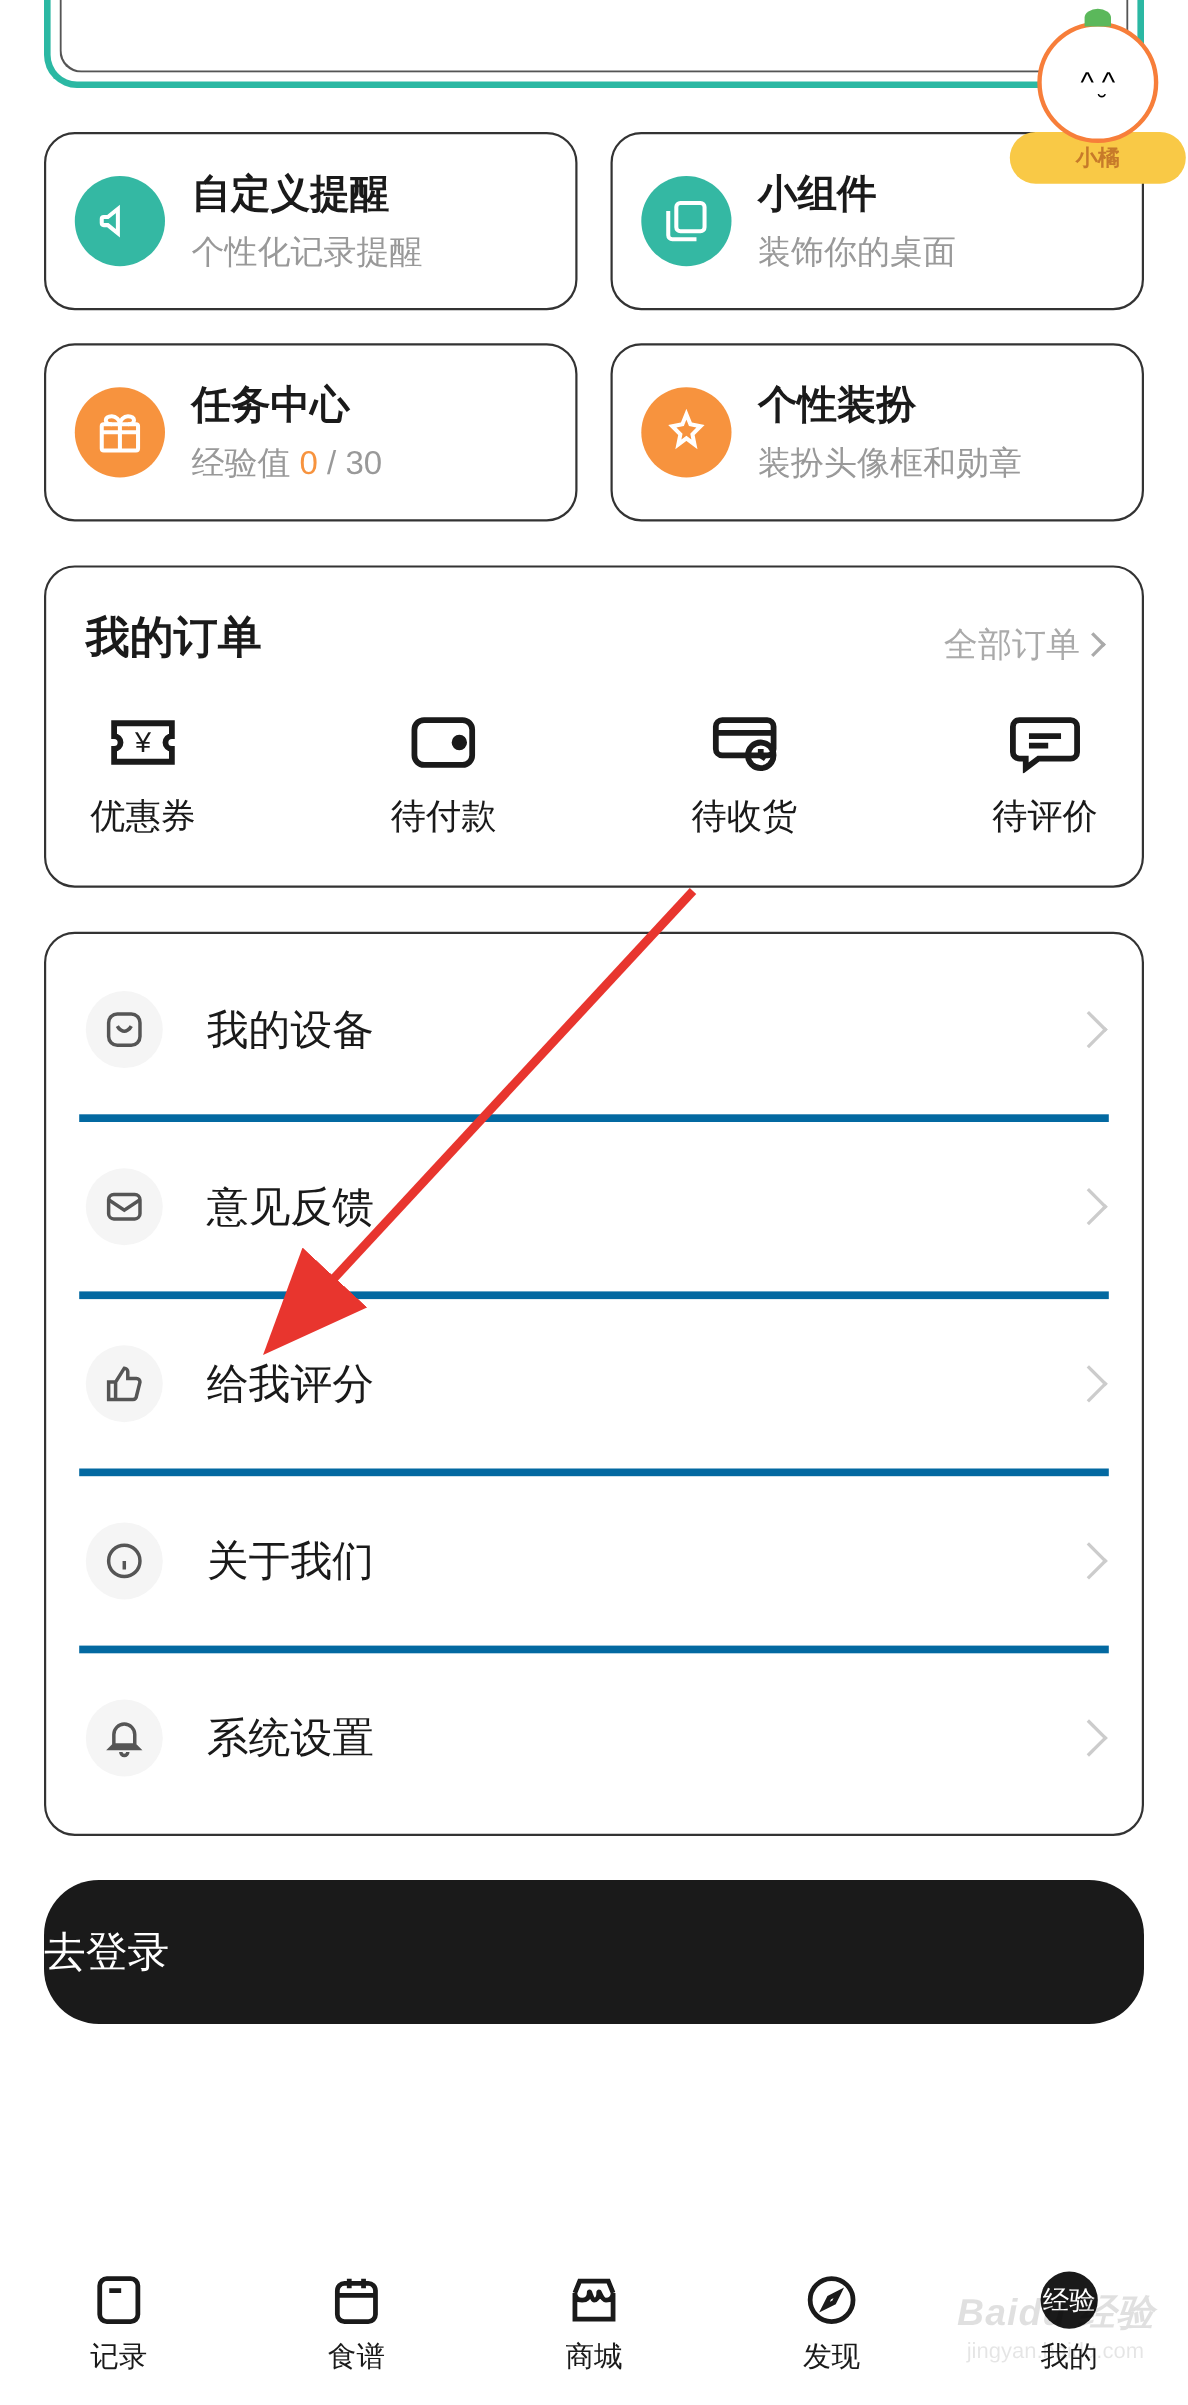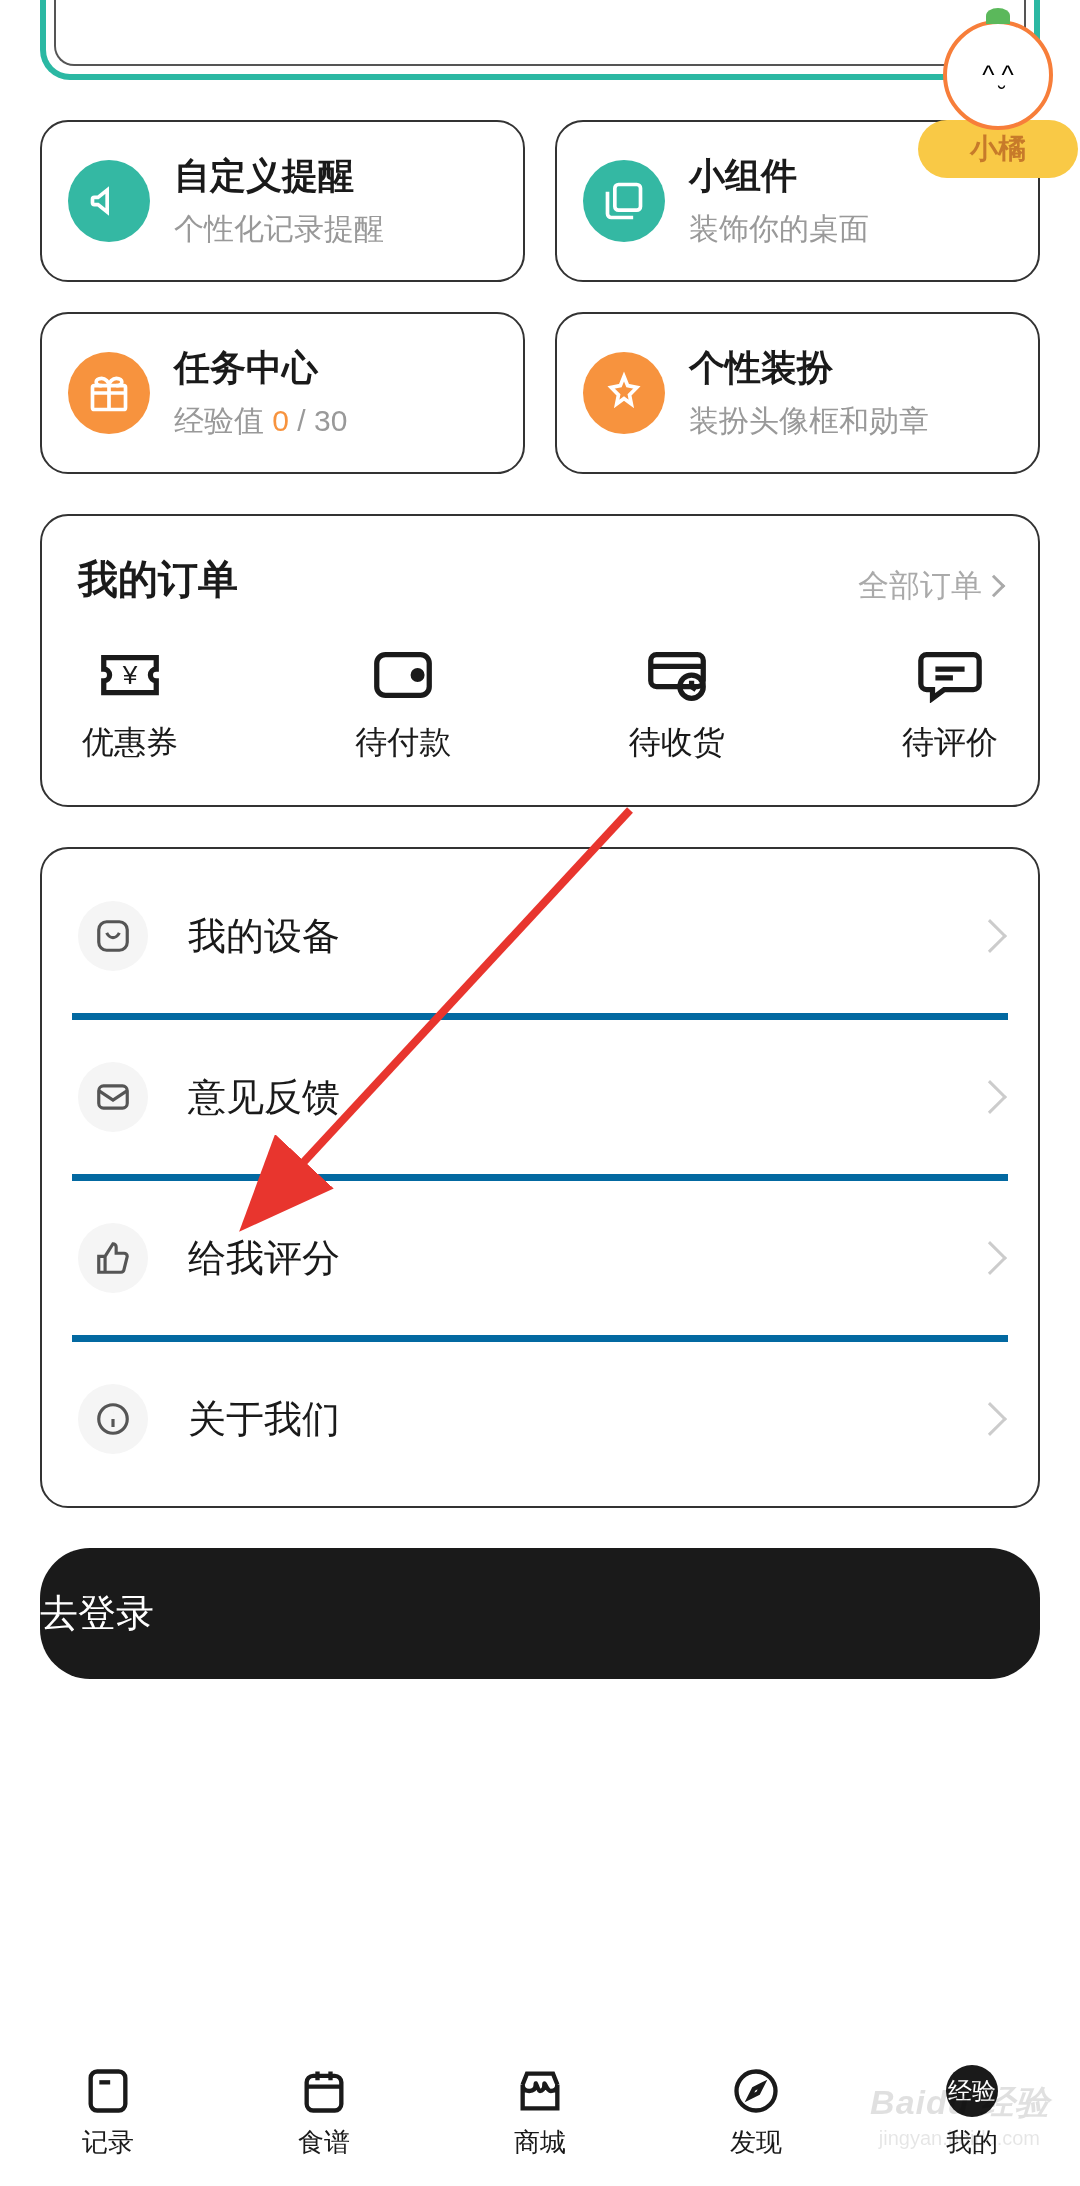--- a/index.html
+++ b/index.html
@@ -216,21 +216,21 @@
     .mascot-face {
       position: absolute;
       top: 50%;
       left: 50%;
       transform: translate(-50%, -50%);
       font-size: 26px;
     }
     .mascot-label {
       background: #f9c946;
       color: #c77a2a;
-      font-size: 28px;
+      font-size: 20px;
       font-weight: 600;
       text-align: center;
       padding: 10px 24px;
       border-radius: 38px;
       margin-top: -10px;
     }
     .arrow-annotation {
       position: absolute;
       pointer-events: none;
       z-index: 5;
@@ -397,20 +397,29 @@
     <span class="chevron-right settings-arrow"></span>
   </div>
   <div class="settings-item">
     <div class="settings-icon-wrap">
       <svg viewBox="0 0 24 24" fill="none" stroke="#555" stroke-width="2">
           <circle cx="12" cy="12" r="9"></circle>
           <path d="M12 8h.01M12 12v5"></path>
         </svg>
     </div>
     <span class="settings-label">关于我们</span>
+    <span class="chevron-right settings-arrow"></span>
+  </div>
+  <div class="settings-item">
+    <div class="settings-icon-wrap">
+      <svg viewBox="0 0 24 24" fill="none" stroke="#555" stroke-width="2">
+          <path d="M18 16H6l-2 2h16l-2-2zM6 16V10a6 6 0 0 1 12 0v6M10 20a2 2 0 0 0 4 0"></path>
+        </svg>
+    </div>
+    <span class="settings-label">系统设置</span>
     <span class="chevron-right settings-arrow"></span>
   </div>
 </div>
 
 <div class="login-button">去登录</div>
 
 <svg class="arrow-annotation" style="top:800px;left:220px;width:420px;height:440px" viewBox="0 0 420 440">
   <defs>
       <marker id="arrowhead" markerWidth="12" markerHeight="10" refX="10" refY="5" orient="auto">
         <polygon points="0 0, 12 5, 0 10" fill="#e8352e"></polygon>

